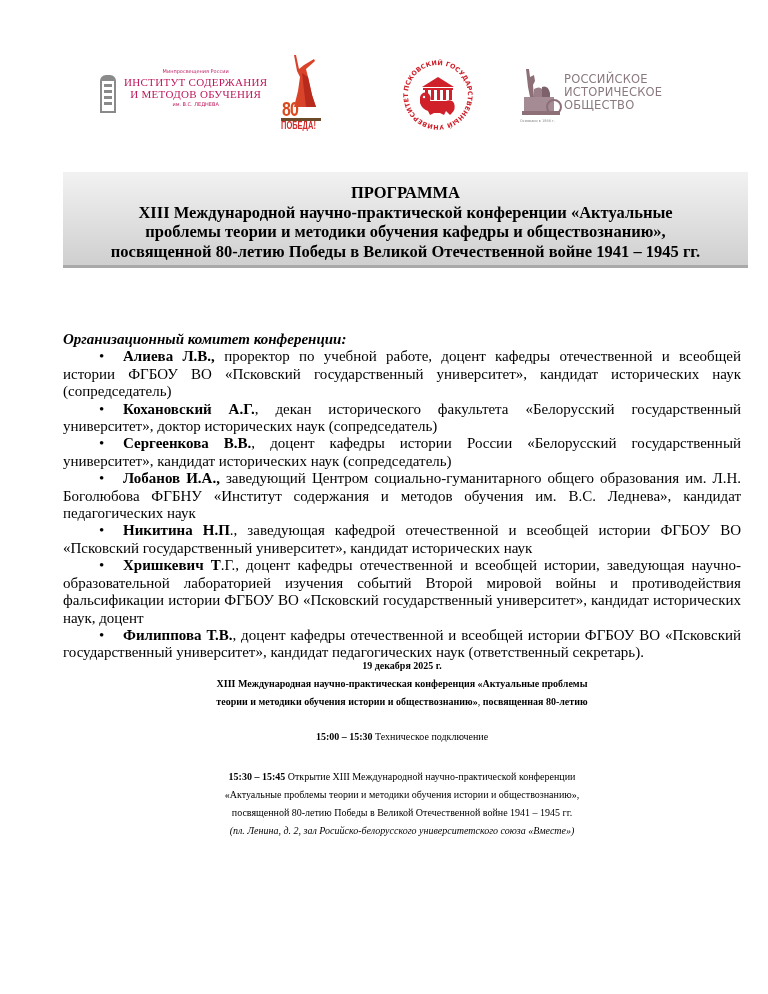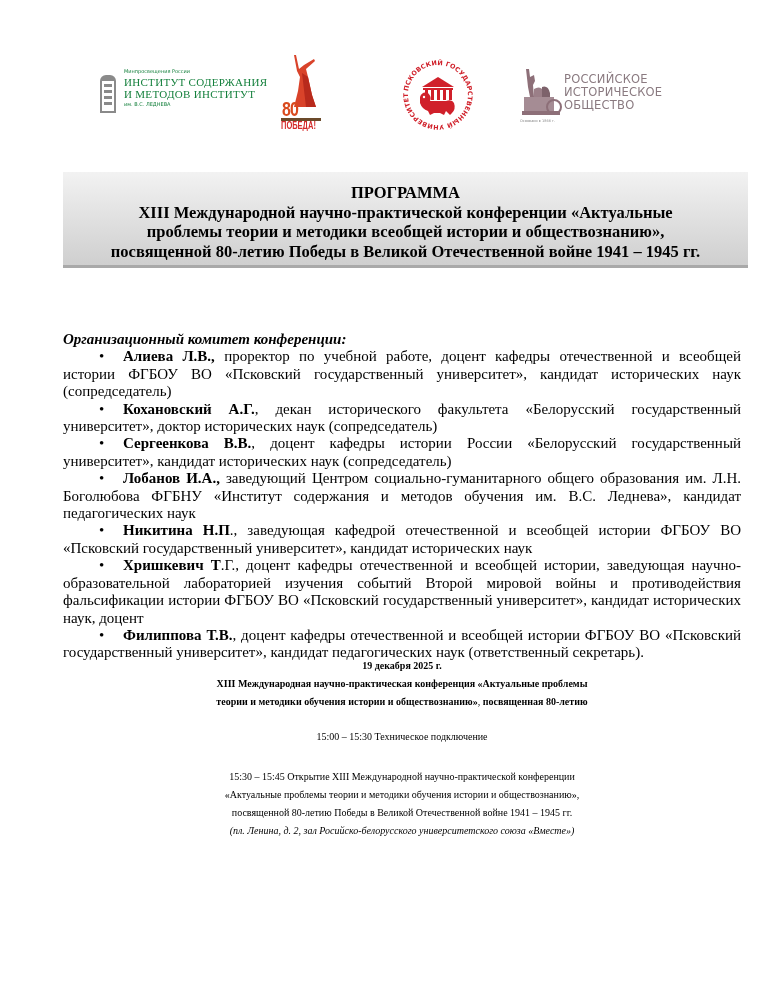--- a/index.html
+++ b/index.html
@@ -8,21 +8,21 @@
 
   .logos { position: absolute; top: 55px; left: 100px; width: 580px; height: 110px; }
   .logo { position: absolute; }
 
   
   .logo-inst { left: 0; top: 12px; width: 180px; height: 50px; }
   .inst-building { position: absolute; left: 0; top: 8px; width: 16px; height: 38px;
                    border: 2px solid #8a8a8a; border-top: 6px solid #8a8a8a; border-radius: 6px 6px 0 0; box-sizing: border-box; }
   .inst-building::before { content: ""; position: absolute; left: 2px; top: 3px; width: 8px; height: 24px;
                    background: repeating-linear-gradient(#8a8a8a 0 3px, transparent 3px 6px); }
-  .inst-text { position: absolute; left: 24px; top: 2px; font-family: "DejaVu Sans", sans-serif; color: #15803d; line-height: 1; }
+  .inst-text { position: absolute; left: 24px; top: 2px; font-family: "DejaVu Sans", sans-serif; color: #be185d; line-height: 1; text-align: center; }
   .inst-small { font-size: 5px; margin-bottom: 3px; }
   .inst-big { font-family: "Liberation Serif", serif; font-size: 11px; letter-spacing: 0.3px; margin-bottom: 1px; }
   .inst-sub { font-size: 5px; margin-top: 2px; }
 
   
   .logo-pobeda { left: 180px; top: 0; width: 42px; height: 80px; }
   .statue { position: absolute; left: 10px; top: 0; width: 26px; height: 52px; }
   .pob-80 { position: absolute; left: 2px; top: 44px; font-family: "Liberation Sans", sans-serif; font-weight: bold;
             font-size: 20px; color: #d94a1e; line-height: 1; letter-spacing: -1px; transform: scaleX(0.8); transform-origin: left; }
   .pob-bar { position: absolute; left: 1px; top: 63px; width: 40px; height: 3px; background: #6b4a2a; }
@@ -47,34 +47,34 @@
   .committee-title { font-weight: bold; font-style: italic; margin-top: 44px; }
   .member { text-align: justify; text-indent: 36px; margin: 0; }
   .member .bullet { display: inline-block; width: 24px; text-indent: 0; }
   .member b { font-weight: bold; }
 
   .schedule { position: absolute; left: 63px; top: 657px; width: 678px; text-align: center; font-size: 10px; line-height: 18px; }
   .sched-date { font-weight: bold; }
   .sched-title { font-weight: bold; }
   .sched-title .normal { font-weight: normal; }
   .slot { margin-top: 17px; }
-  .slot b { font-weight: normal; text-align: center; }
+  .slot b { font-weight: bold; text-align: center; }
   .venue { font-style: italic; }
 </style>
 </head>
 <body>
 
 <div class="logos">
 
   <div class="logo logo-inst">
     <div class="inst-building"></div>
     <div class="inst-text">
       <div class="inst-small">Минпросвещения России</div>
       <div class="inst-big">ИНСТИТУТ СОДЕРЖАНИЯ</div>
-      <div class="inst-big">И МЕТОДОВ ИНСТИТУТ</div>
+      <div class="inst-big">И МЕТОДОВ ОБУЧЕНИЯ</div>
       <div class="inst-sub">им. В.С. ЛЕДНЕВА</div>
     </div>
   </div>
 
   <div class="logo logo-pobeda">
     <svg class="statue" viewBox="0 0 26 52">
       <path d="M4 0 L6 0 L9 14 L14 10 L24 4 L25 6 L16 14 L18 22 L22 40 L26 52 L4 52 L8 36 L10 22 L7 16 Z" fill="#d9432a"></path>
       <path d="M12 18 L18 22 L22 40 L26 52 L16 52 Z" fill="#b82a1c"></path>
     </svg>
     <div class="pob-80">80</div>
@@ -118,21 +118,21 @@
       <div>РОССИЙСКОЕ</div>
       <div>ИСТОРИЧЕСКОЕ</div>
       <div>ОБЩЕСТВО</div>
     </div>
   </div>
 </div>
 
 <div class="banner">
   <div>ПРОГРАММА</div>
   <div>XIII Международной научно-практической конференции «Актуальные</div>
-  <div>проблемы теории и методики всеобщей истории и обществознанию»,</div>
+  <div>проблемы теории и методики обучения кафедры и обществознанию»,</div>
   <div>посвященной 80-летию Победы в Великой Отечественной войне 1941 – 1945 гг.</div>
 </div>
 
 <div class="committee">
   <div class="committee-title">Организационный комитет конференции:</div>
   <p class="member"><span class="bullet">•</span><b>Алиева Л.В.,</b><span> проректор по учебной работе, доцент кафедры отечественной и всеобщей истории ФГБОУ ВО «Псковский государственный университет», кандидат исторических наук (сопредседатель)</span></p>
   <p class="member"><span class="bullet">•</span><b>Кохановский А.Г.</b><span>, декан исторического факультета «Белорусский государственный университет», доктор исторических наук (сопредседатель)</span></p>
   <p class="member"><span class="bullet">•</span><b>Сергеенкова В.В.</b><span>, доцент кафедры истории России «Белорусский государственный университет», кандидат исторических наук (сопредседатель)</span></p>
   <p class="member"><span class="bullet">•</span><b>Лобанов И.А.,</b><span> заведующий Центром социально-гуманитарного общего образования им. Л.Н. Боголюбова ФГБНУ «Институт содержания и методов обучения им. В.С. Леднева», кандидат педагогических наук</span></p>
   <p class="member"><span class="bullet">•</span><b>Никитина Н.П</b><span>., заведующая кафедрой отечественной и всеобщей истории ФГБОУ ВО «Псковский государственный университет», кандидат исторических наук</span></p>

